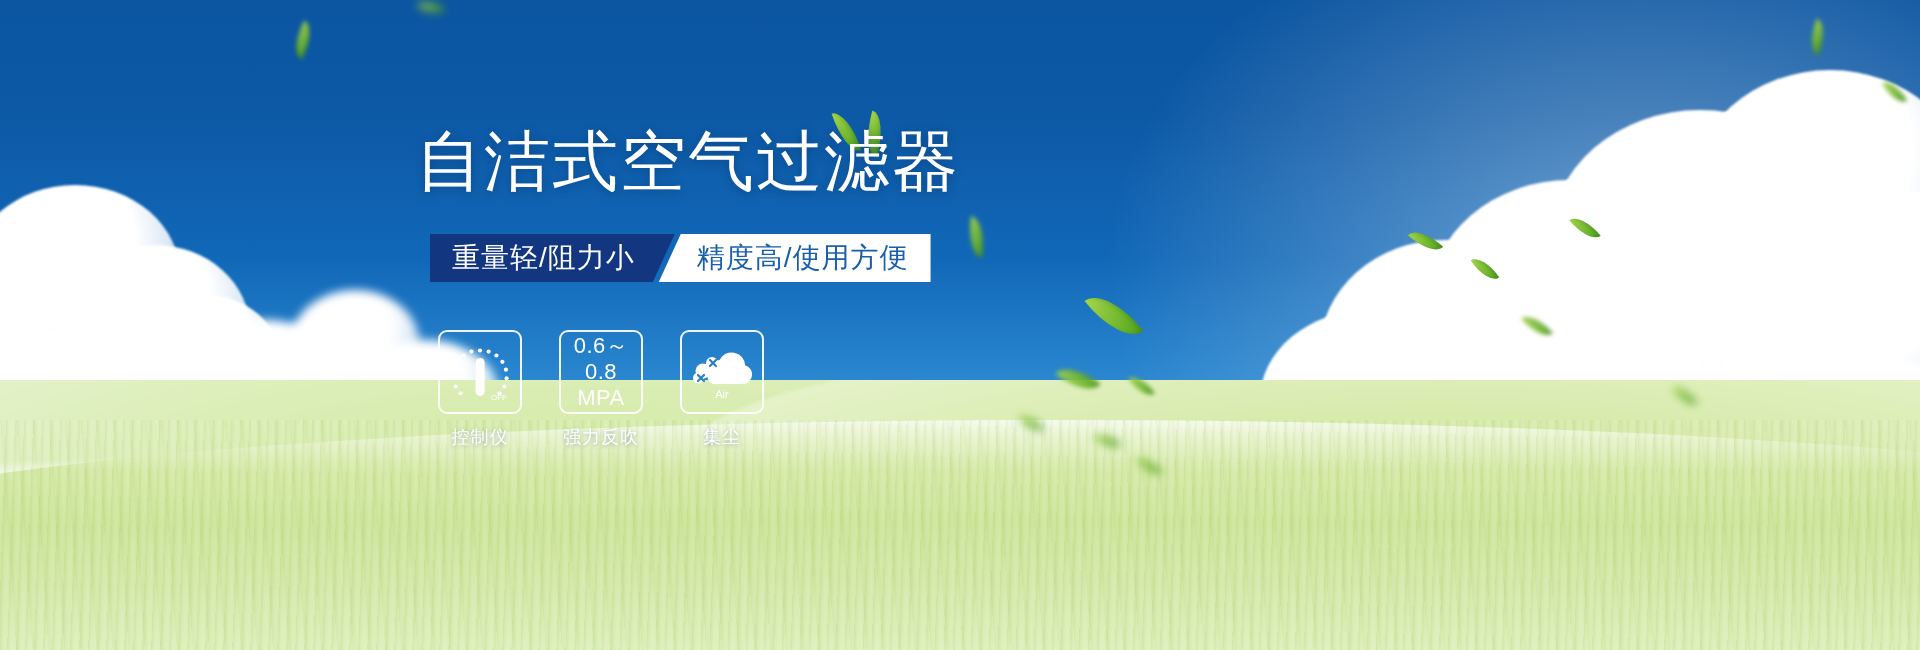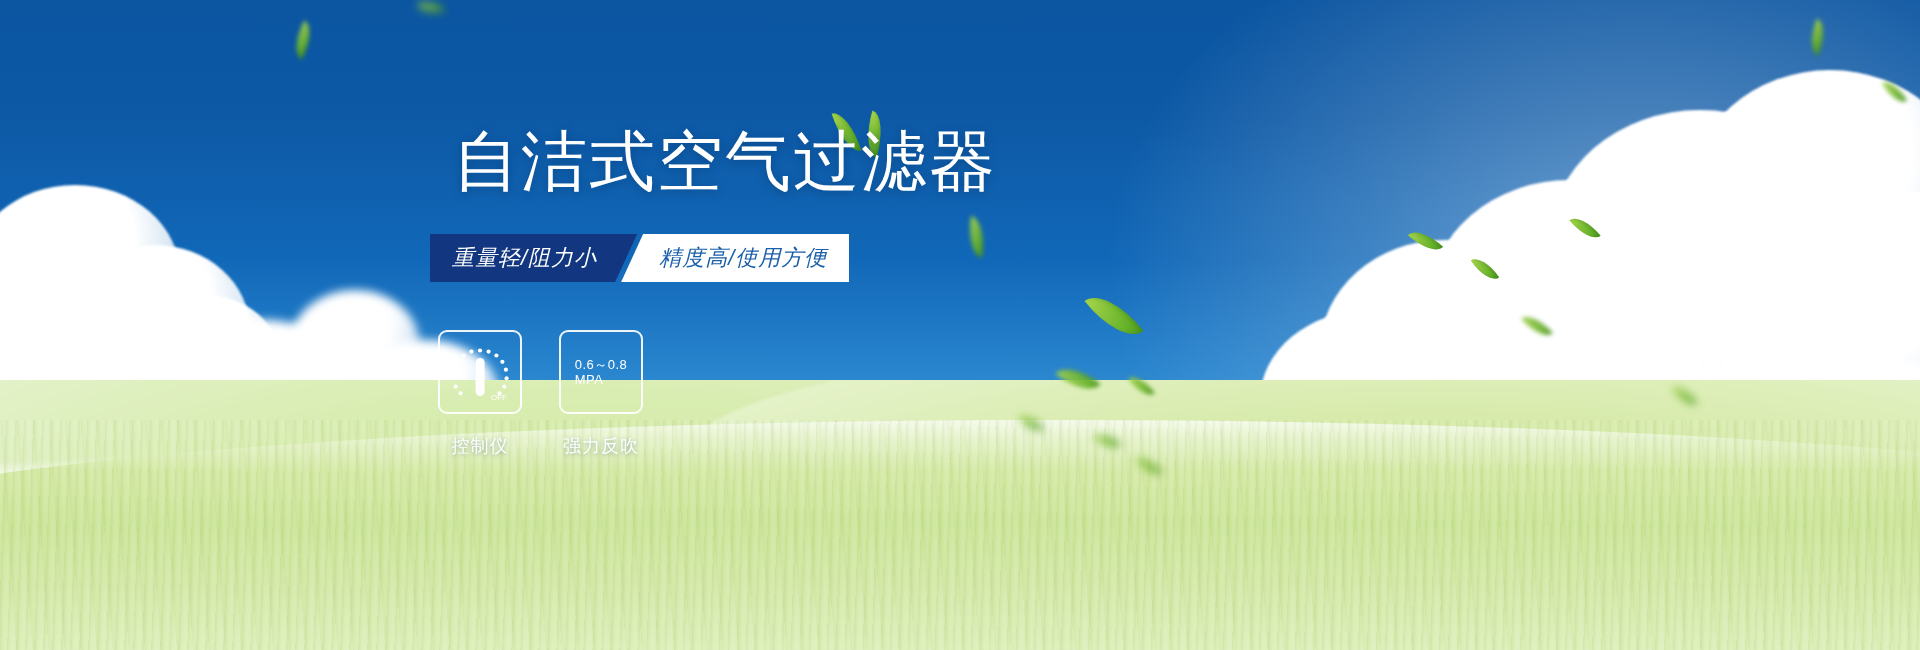--- a/index.html
+++ b/index.html
@@ -78,31 +78,31 @@
     background:linear-gradient(135deg,#a7d94a 0%,#8cc63f 30%,#6fb82e 62%,#4f9e1e 100%);
     box-shadow:inset -2px -2px 4px rgba(40,95,15,.30);
   }
   .leaf.blur i{filter:blur(2.2px);opacity:.9;}
   .leaf.blur2 i{filter:blur(4px);opacity:.78;}
 
   
   .content{position:absolute;left:0;top:0;width:100%;height:100%;}
 
   .title{
-    position:absolute;left:453px;top:128px;
+    position:absolute;left:416px;top:128px;
     font-size:66px;line-height:1;letter-spacing:2px;
     color:#ffffff;font-weight:400;
     text-shadow:0 2px 10px rgba(5,40,85,.40);
     white-space:nowrap;
   }
 
   .tabs{position:absolute;left:430px;top:234px;display:flex;align-items:stretch;height:48px;}
   .tab{
     display:flex;align-items:center;justify-content:center;
-    font-size:22px;letter-spacing:1px;white-space:nowrap;font-style:italic;
+    font-size:28px;letter-spacing:1px;white-space:nowrap;
   }
   .tab-primary{
     background:#123680;color:#ffffff;
     padding:0 26px 0 22px;
     clip-path:polygon(0 0,100% 0,calc(100% - 22px) 100%,0 100%);
     padding-right:40px;
   }
   .tab-secondary{
     background:#ffffff;color:#1a5faa;
     margin-left:-16px;
@@ -112,25 +112,25 @@
 
   
   .features{position:absolute;left:438px;top:330px;display:flex;gap:37px;}
   .feature{width:84px;display:flex;flex-direction:column;align-items:center;}
   .feat-box{
     width:84px;height:84px;border:2px solid rgba(255,255,255,.92);
     border-radius:9px;display:flex;align-items:center;justify-content:center;
     color:#ffffff;position:relative;
   }
   .feat-text{
-    text-align:left;font-size:13px;line-height:1.18;letter-spacing:.5px;
+    text-align:center;font-size:22px;line-height:1.18;letter-spacing:.5px;
     white-space:pre-line;color:#ffffff;
   }
   .feat-label{
-    margin-top:20px;font-size:18px;color:#ffffff;letter-spacing:1px;white-space:nowrap;
+    margin-top:11px;font-size:18px;color:#ffffff;letter-spacing:1px;white-space:nowrap;
     text-shadow:0 1px 4px rgba(10,50,100,.35);
   }
   .feat-box svg{display:block;}
 </style>
 </head>
 <body>
 
 <div class="banner">
 
   <div class="sky">
@@ -309,16 +309,36 @@
       <div class="feature">
         <div class="feat-box">
           <div class="feat-text">0.6～0.8
 MPA</div>
         </div>
         <div class="feat-label">强力反吹</div>
       </div>
 
 
 
+      <div class="feature">
+        <div class="feat-box">
+          <svg width="70" height="62" viewBox="0 0 70 62" aria-hidden="true">
+            <g fill="#ffffff">
+              <path d="M22 30a11 11 0 0 1 10.5-11 13.5 13.5 0 0 1 25.6 5.2A9.6 9.6 0 0 1 56.5 43H26a8.5 8.5 0 0 1-4-13z"></path>
+              <circle cx="16" cy="30" r="7.5"></circle>
+              <circle cx="11.5" cy="37" r="5.5"></circle>
+              <circle cx="25" cy="22" r="6"></circle>
+            </g>
+            <g stroke="#2b7fc4" stroke-width="2.2" fill="none" stroke-linecap="round">
+              <line x1="11" y1="34" x2="17" y2="40"></line>
+              <line x1="17" y1="34" x2="11" y2="40"></line>
+              <line x1="23" y1="19" x2="29" y2="25"></line>
+              <line x1="29" y1="19" x2="23" y2="25"></line>
+            </g>
+            <text x="35" y="57" text-anchor="middle" font-family="'Liberation Sans',sans-serif" font-size="11" fill="#ffffff">Air</text>
+          </svg>
+        </div>
+        <div class="feat-label">集尘</div>
+      </div>
 
     </div>
   </div>
 </div>
 
 </body></html>

